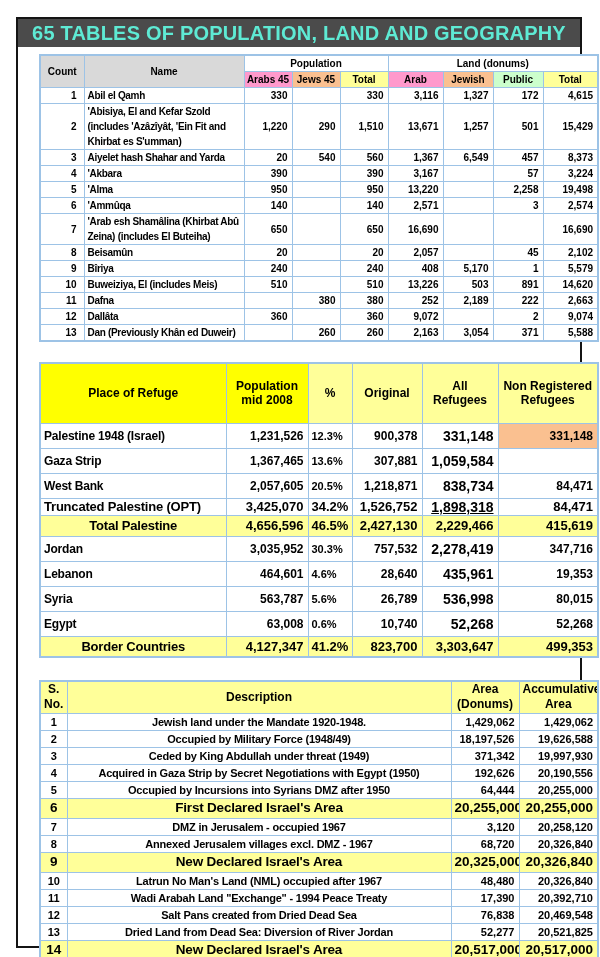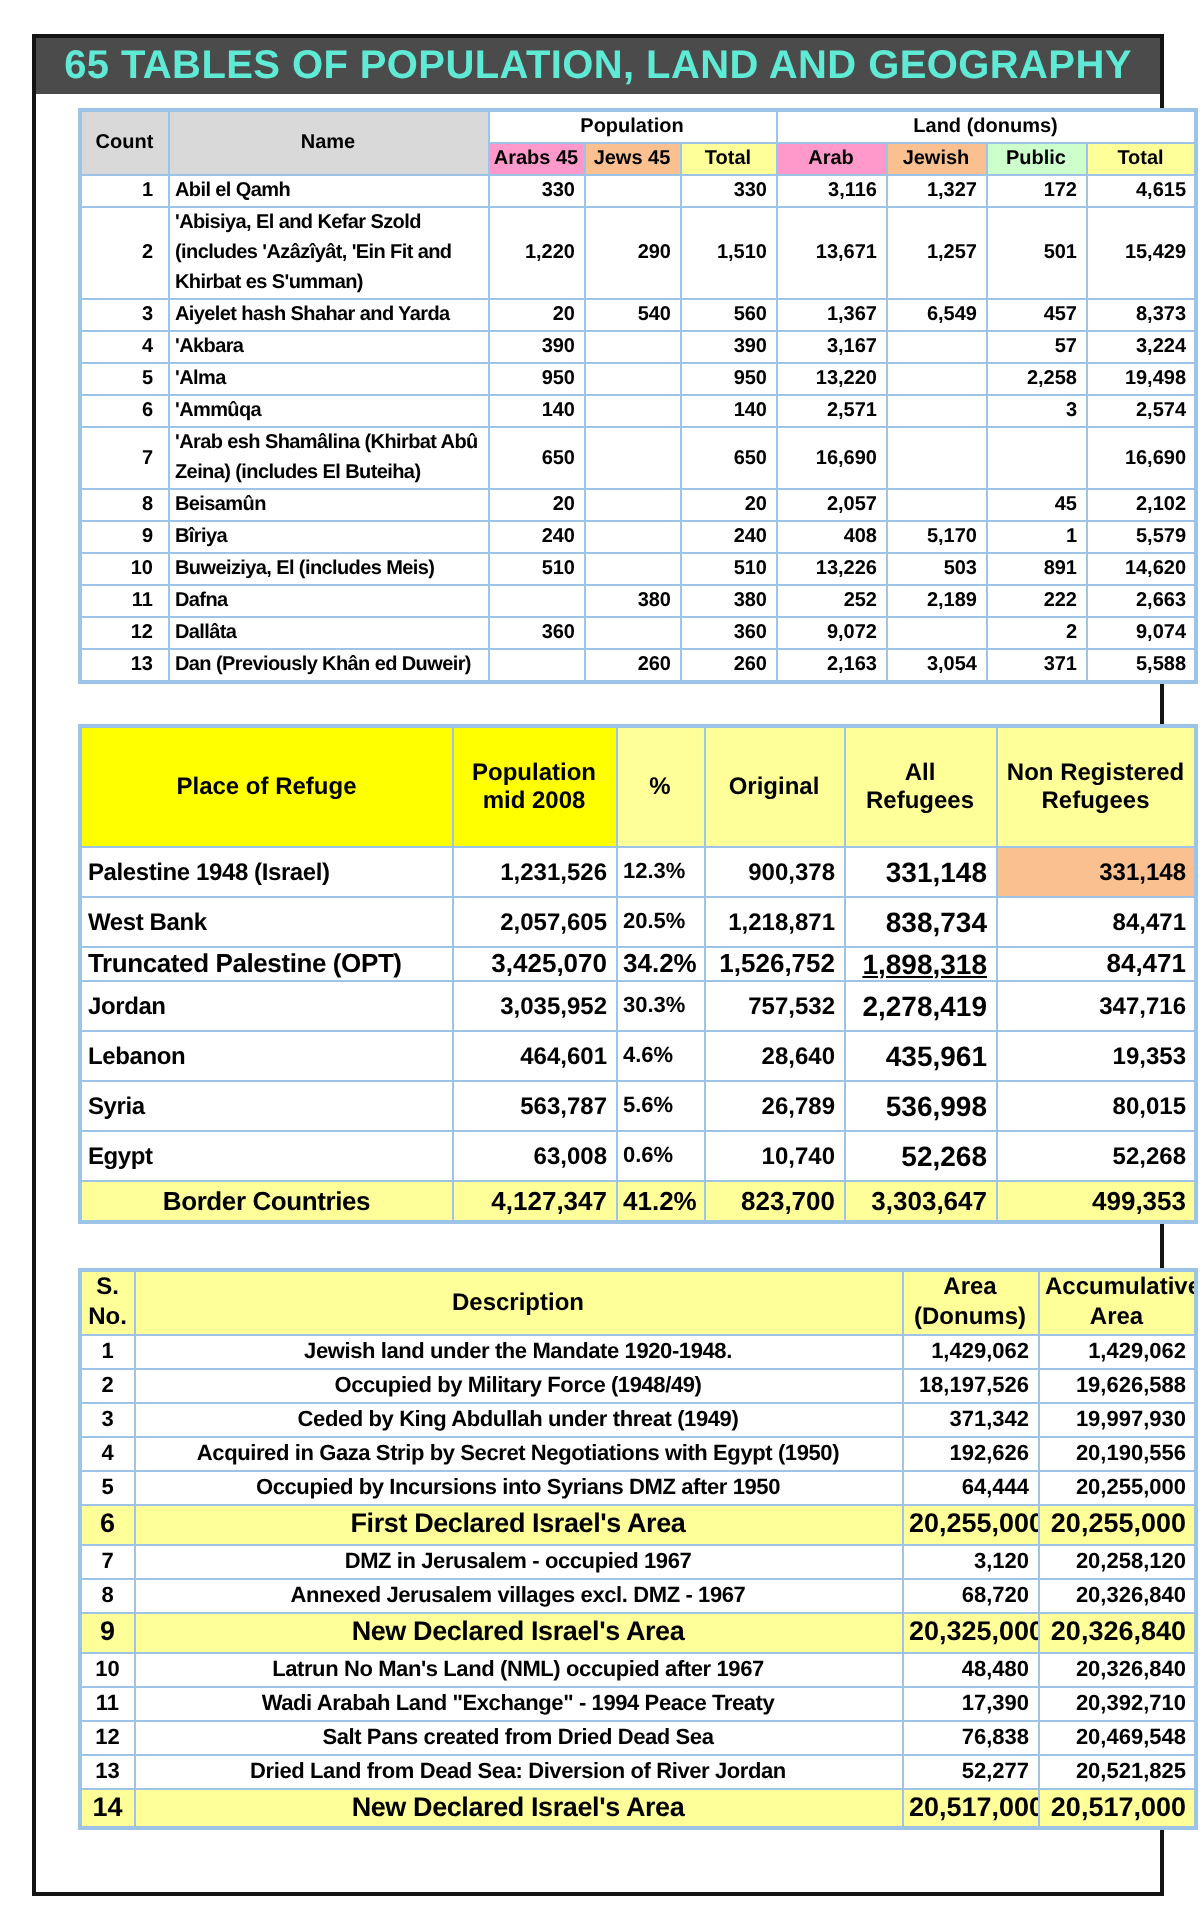--- a/index.html
+++ b/index.html
@@ -266,34 +266,50 @@
       <tbody>
         <tr>
             <td class="lbl">Palestine 1948 (Israel)</td>
             <td class="num">1,231,526</td>
             <td class="pct">12.3%</td>
             <td class="num">900,378</td>
             <td class="num allref">331,148</td>
             <td class="num orange">331,148</td>
           </tr>
         <tr>
+            <td class="lbl">Gaza Strip</td>
+            <td class="num">1,367,465</td>
+            <td class="pct">13.6%</td>
+            <td class="num">307,881</td>
+            <td class="num allref">1,059,584</td>
+            <td class="num"></td>
+          </tr>
+        <tr>
             <td class="lbl">West Bank</td>
             <td class="num">2,057,605</td>
             <td class="pct">20.5%</td>
             <td class="num">1,218,871</td>
             <td class="num allref">838,734</td>
             <td class="num">84,471</td>
           </tr>
         <tr class="big">
             <td class="lbl">Truncated Palestine (OPT)</td>
             <td class="num">3,425,070</td>
             <td class="pct">34.2%</td>
             <td class="num">1,526,752</td>
             <td class="num allref">1,898,318</td>
             <td class="num">84,471</td>
+          </tr>
+        <tr class="total">
+            <td class="lbl">Total  Palestine</td>
+            <td class="num">4,656,596</td>
+            <td class="pct">46.5%</td>
+            <td class="num">2,427,130</td>
+            <td class="num">2,229,466</td>
+            <td class="num">415,619</td>
           </tr>
         <tr>
             <td class="lbl">Jordan</td>
             <td class="num">3,035,952</td>
             <td class="pct">30.3%</td>
             <td class="num">757,532</td>
             <td class="num allref">2,278,419</td>
             <td class="num">347,716</td>
           </tr>
         <tr>

